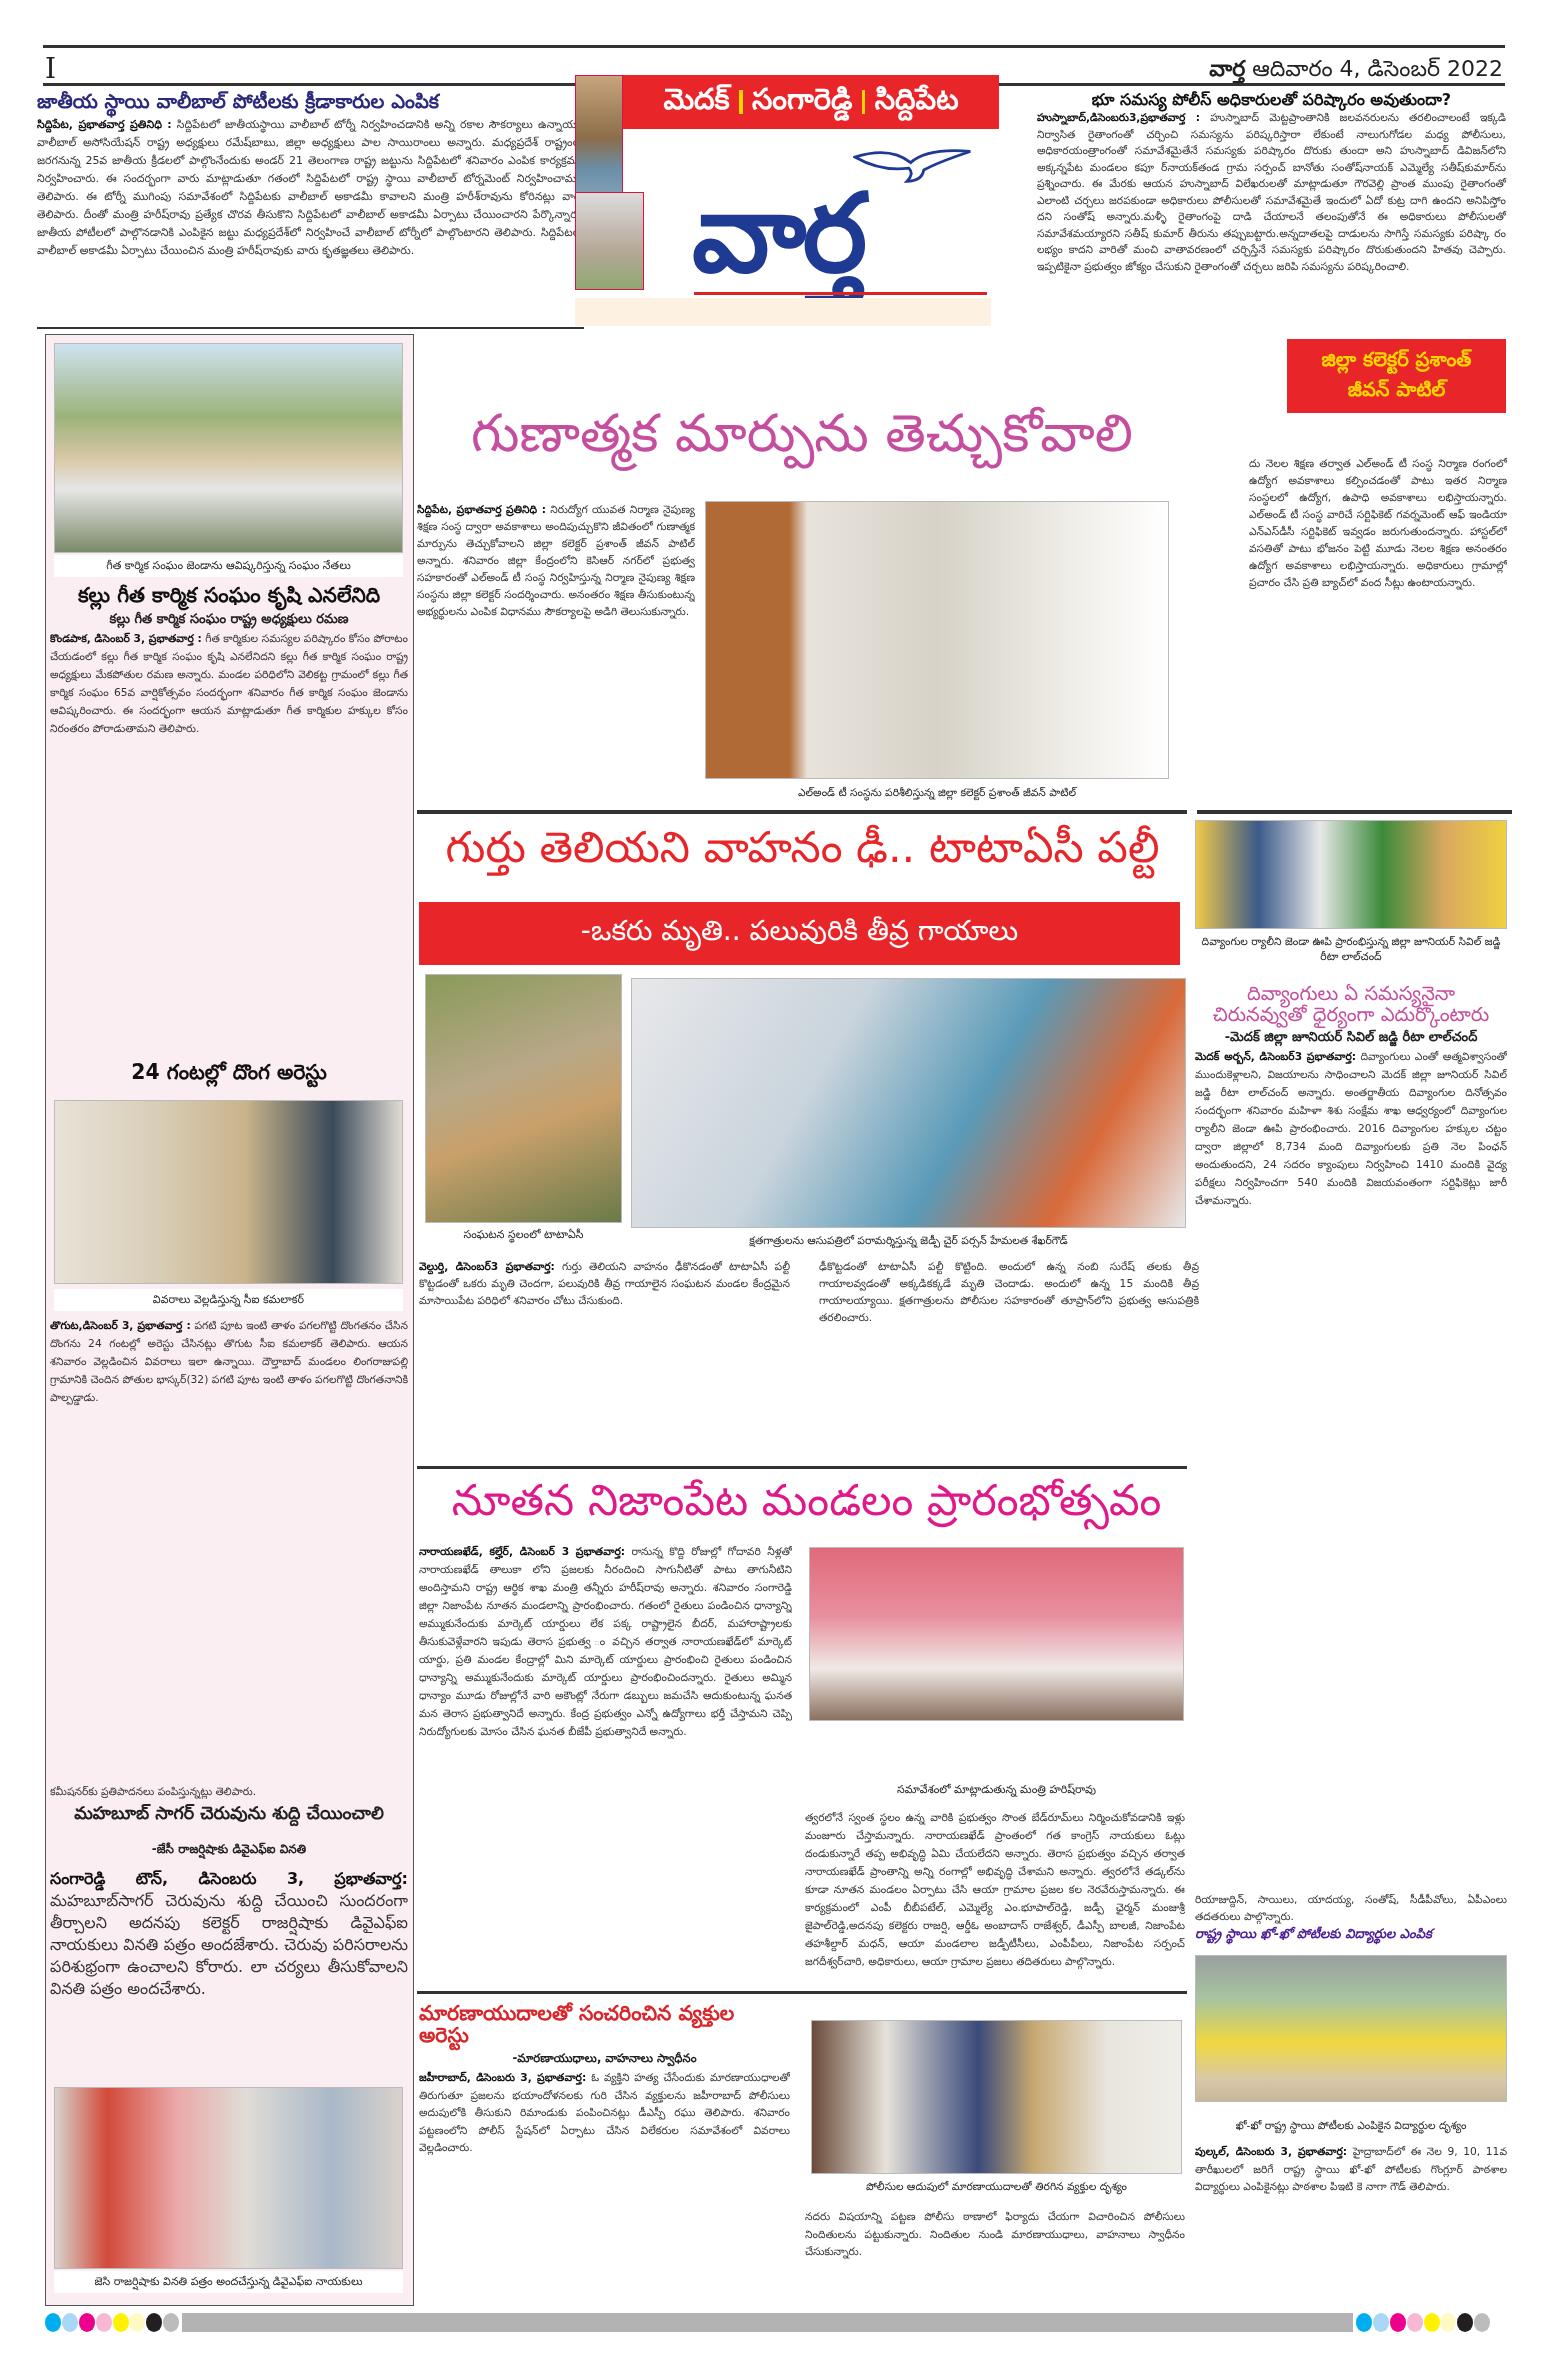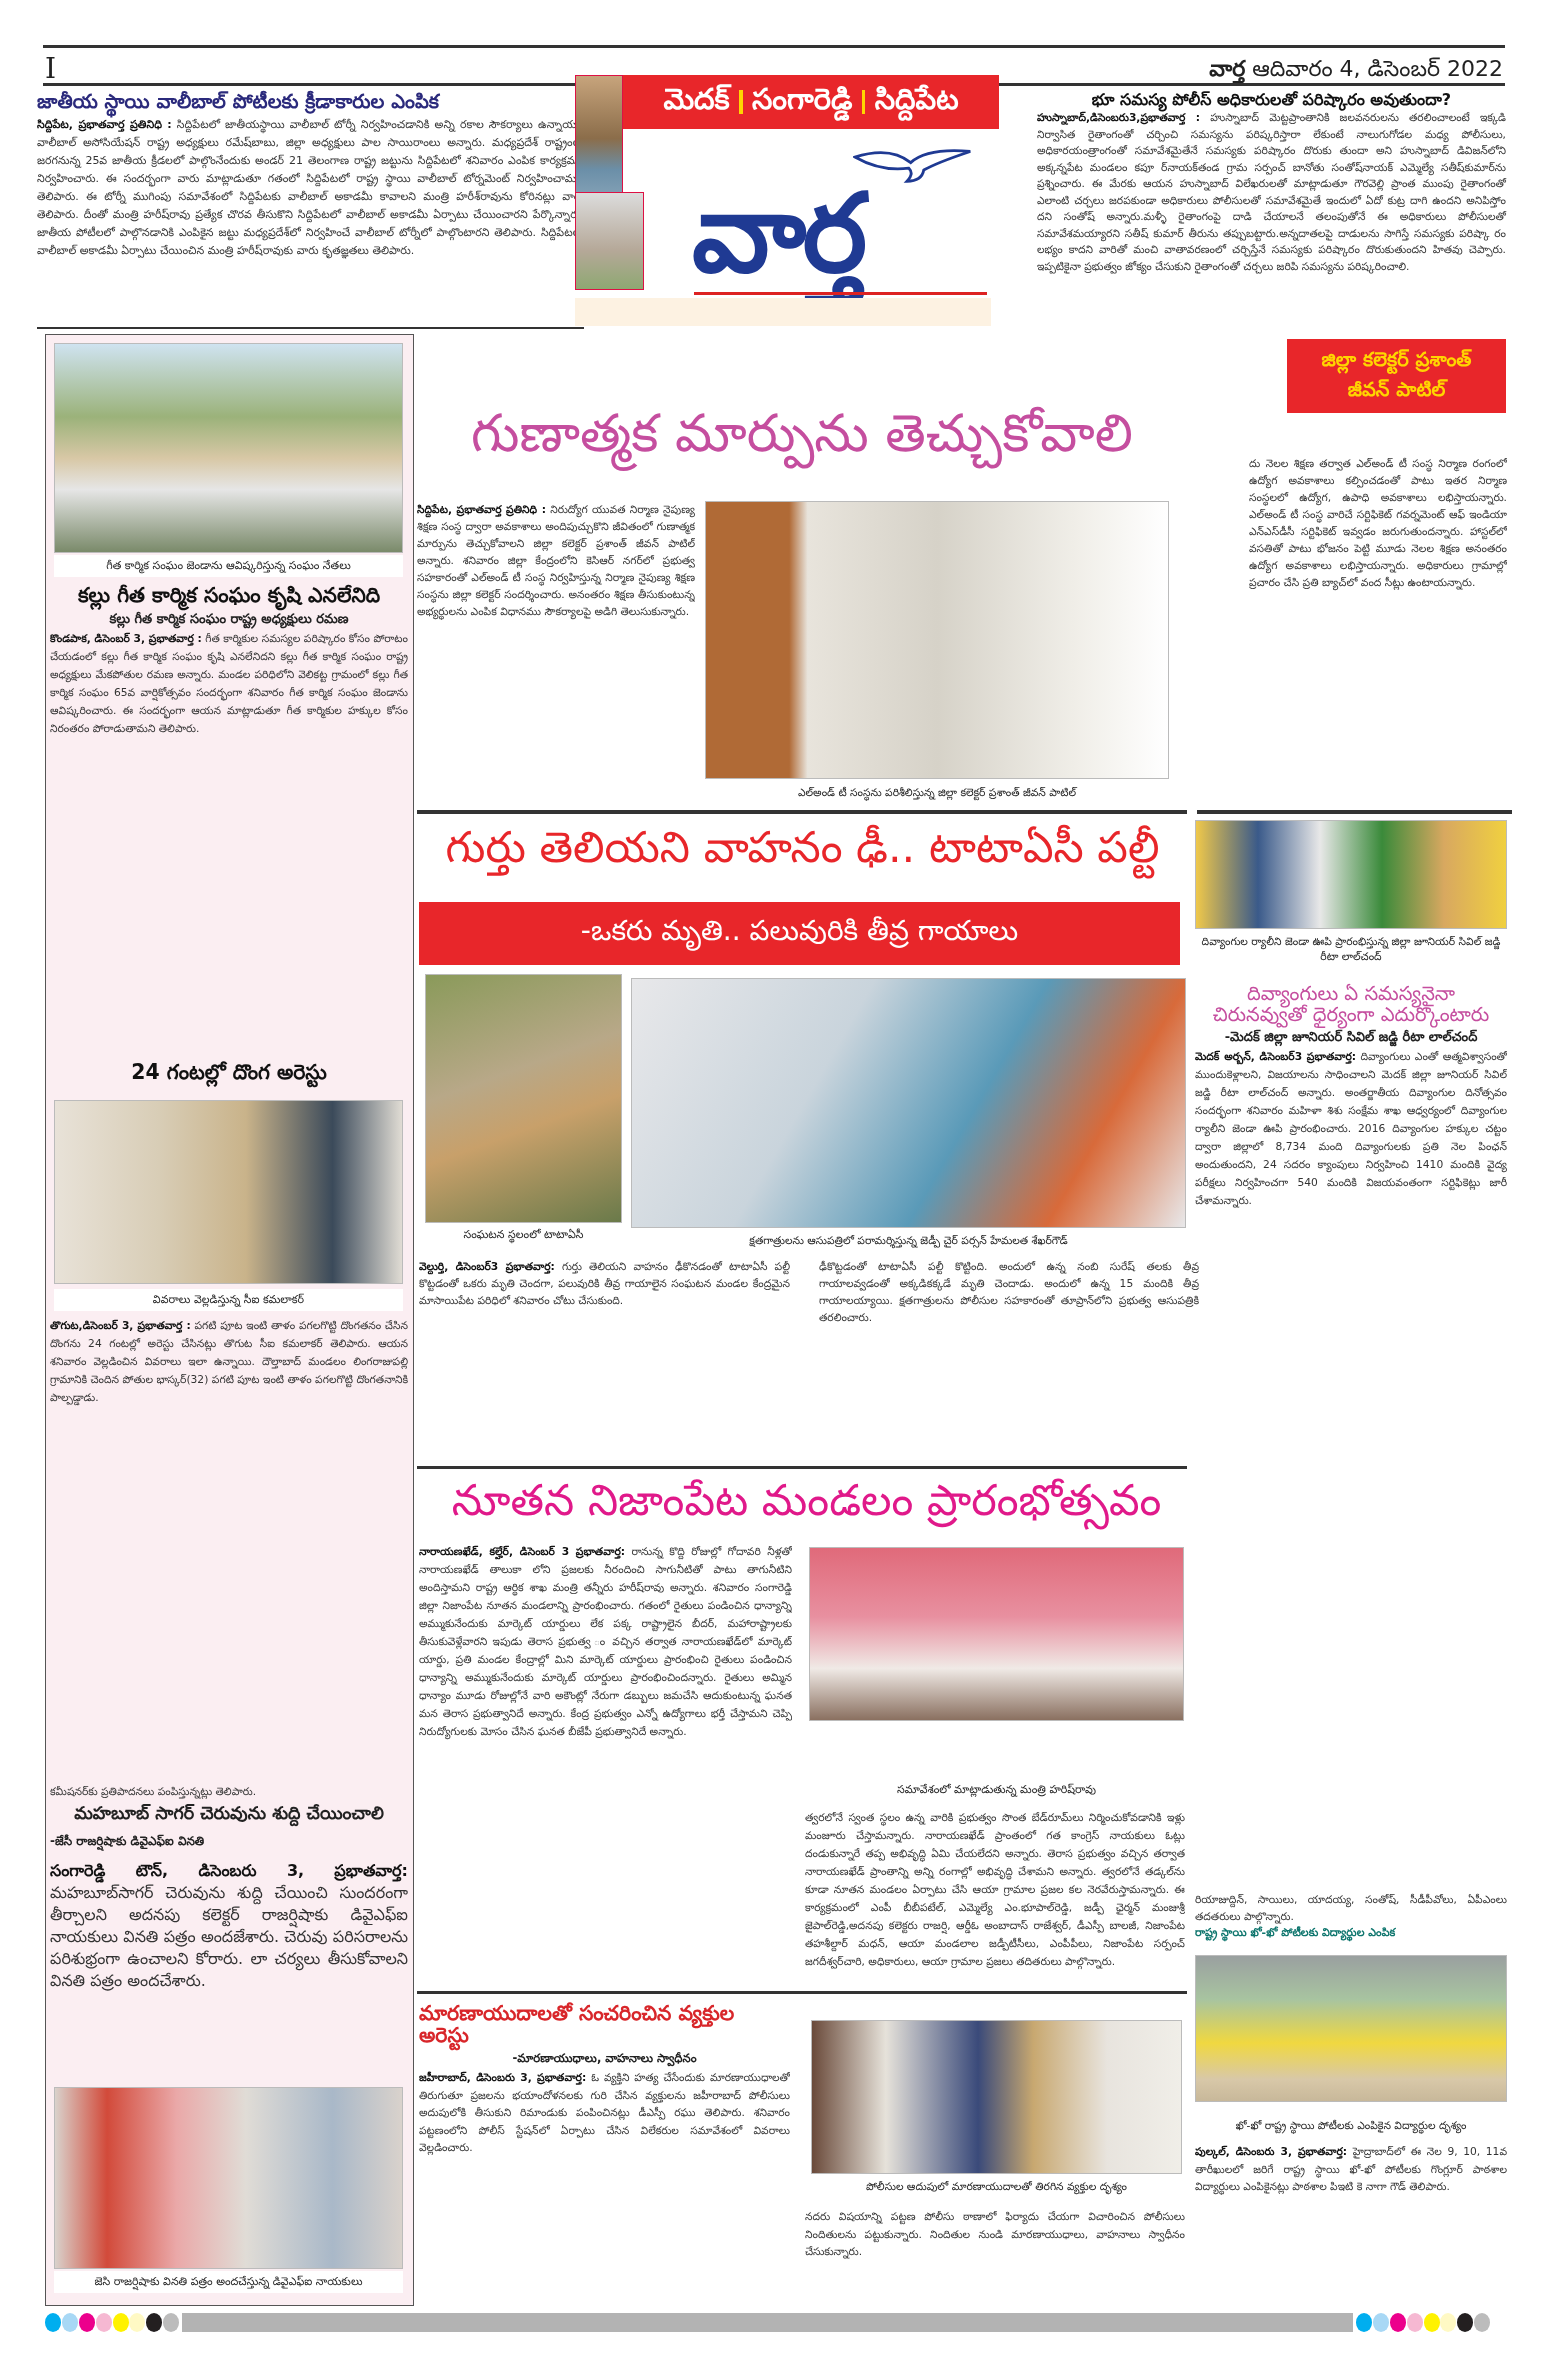--- a/index.html
+++ b/index.html
@@ -79,21 +79,21 @@
 <div class="photo" style="left:54px;top:1100px;width:349px;height:184px;background:linear-gradient(90deg,#e8e2d8 0%,#d8cdb6 30%,#c9b38a 55%,#3b4a5a 80%,#e0dcd4 100%);"></div>
 <div class="abs caption" style="left:54px;top:1289px;width:349px;">వివరాలు వెల్లడిస్తున్న సీఐ కమలాకర్</div>
 <div class="abs body-text" style="left:50px;top:1317px;width:358px;height:464px;overflow:hidden;font-size:10.7px;line-height:18px;">
   <b>తొగుట,డిసెంబర్ 3, ప్రభాతవార్త :</b>
   <span>పగటి పూట ఇంటి తాళం పగలగొట్టి దొంగతనం చేసిన దొంగను 24 గంటల్లో అరెస్టు చేసినట్లు తొగుట సీఐ కమలాకర్ తెలిపారు. ఆయన శనివారం వెల్లడించిన వివరాలు ఇలా ఉన్నాయి. దౌల్తాబాద్ మండలం లింగరాజుపల్లి గ్రామానికి చెందిన పోతుల భాస్కర్(32) పగటి పూట ఇంటి తాళం పగలగొట్టి దొంగతనానికి పాల్పడ్డాడు.</span>
 </div>
 
 <div class="abs" style="left:50px;top:1783px;width:358px;">
   <div class="body-text" style="font-size:10.7px;">కమీషనర్‌కు ప్రతిపాదనలు పంపిస్తున్నట్లు తెలిపారు.</div>
   <div class="hl" style="font-size:17.6px;text-align:center;margin-top:3.7px;">మహబూబ్ సాగర్ చెరువును శుద్ది చేయించాలి</div>
-  <div class="hl" style="font-size:12px;margin-top:11px;">-జేసీ రాజర్షిషాకు డివైఎఫ్ఐ వినతి</div>
+  <div class="hl" style="font-size:12px;text-align:center;margin-top:19px;">-జేసీ రాజర్షిషాకు డివైఎఫ్ఐ వినతి</div>
   <div class="body-text" style="margin-top:12px;font-size:16px;line-height:22px;height:186px;overflow:hidden;">
     <b>సంగారెడ్డి టౌన్, డిసెంబరు 3, ప్రభాతవార్త:</b>
     <span>మహబూబ్‌సాగర్ చెరువును శుద్ది చేయించి సుందరంగా తీర్చాలని అదనపు కలెక్టర్ రాజర్షిషాకు డివైఎఫ్ఐ నాయకులు వినతి పత్రం అందజేశారు. చెరువు పరిసరాలను పరిశుభ్రంగా ఉంచాలని కోరారు.</span>
     <span>లా చర్యలు తీసుకోవాలని వినతి పత్రం అందచేశారు.</span>
   </div>
 </div>
 <div class="photo" style="left:54px;top:2087px;width:349px;height:182px;background:linear-gradient(90deg,#d9d2cc 0%,#d24a3a 15%,#eaa8a8 35%,#e0dcd6 55%,#a9b8c8 80%,#d9d2cc 100%);"></div>
 <div class="abs caption" style="left:54px;top:2271px;width:349px;">జెసి రాజర్షిషాకు వినతి పత్రం అందచేస్తున్న డివైఎఫ్ఐ నాయకులు</div>
 
 <div class="abs" style="left:417px;top:399px;width:770px;">
@@ -163,21 +163,21 @@
   <div class="hl" style="font-size:19.5px;text-align:center;color:#c54e9f;font-weight:normal;">దివ్యాంగులు ఏ సమస్యనైనా</div>
   <div class="hl" style="font-size:19.5px;text-align:center;color:#c54e9f;font-weight:normal;margin-top:0;">చిరునవ్వుతో ధైర్యంగా ఎదుర్కొంటారు</div>
   <div class="hl" style="font-size:13px;text-align:center;margin-top:3.7px;">-మెదక్ జిల్లా జూనియర్ సివిల్ జడ్జి రీటా లాల్‌చంద్</div>
   <div class="body-text" style="margin-top:3.7px;font-size:10.7px;line-height:18px;height:853px;overflow:hidden;">
     <b>మెదక్ అర్బన్, డిసెంబర్3 ప్రభాతవార్త:</b>
     <span>దివ్యాంగులు ఎంతో ఆత్మవిశ్వాసంతో ముందుకెళ్లాలని, విజయాలను సాధించాలని మెదక్ జిల్లా జూనియర్ సివిల్ జడ్జి రీటా లాల్‌చంద్ అన్నారు. అంతర్జాతీయ దివ్యాంగుల దినోత్సవం సందర్భంగా శనివారం మహిళా శిశు సంక్షేమ శాఖ ఆధ్వర్యంలో దివ్యాంగుల ర్యాలీని జెండా ఊపి ప్రారంభించారు. 2016 దివ్యాంగుల హక్కుల చట్టం ద్వారా జిల్లాలో 8,734 మంది దివ్యాంగులకు ప్రతి నెల పింఛన్ అందుతుందని, 24 సదరం క్యాంపులు నిర్వహించి 1410 మందికి వైద్య పరీక్షలు నిర్వహించగా 540 మందికి విజయవంతంగా సర్టిఫికెట్లు జారీ చేశామన్నారు.</span>
   </div>
 </div>
 <div class="abs body-text" style="left:1195px;top:1892px;width:312px;font-size:10.7px;line-height:16.7px;">రియాజుద్దిన్, సాయిలు, యాదయ్య, సంతోష్, సీడీపీవోలు, ఏపీఎంలు తదతరులు పాల్గొన్నారు.</div>
 <div class="abs" style="left:1195px;top:1927px;width:312px;">
-  <div class="hl" style="font-size:11px;color:#0f766e;">రాష్ట్ర స్థాయి ఖో-ఖో పోటీలకు విద్యార్థుల ఎంపిక</div>
+  <div class="hl" style="font-size:13px;color:#4c1d95;font-style:italic;">రాష్ట్ర స్థాయి ఖో-ఖో పోటీలకు విద్యార్థుల ఎంపిక</div>
 </div>
 <div class="photo" style="left:1195px;top:1955px;width:312px;height:147px;background:linear-gradient(180deg,#9aa0a0 0%,#a8c4a0 30%,#f0d840 60%,#d8c8a8 85%,#c8b89a 100%);"></div>
 <div class="abs caption" style="left:1195px;top:2115px;width:312px;font-size:10.7px;">ఖో-ఖో రాష్ట్ర స్థాయి పోటీలకు ఎంపికైన విద్యార్థుల దృశ్యం</div>
 <div class="abs body-text" style="left:1195px;top:2143px;width:312px;height:158px;overflow:hidden;font-size:10.7px;line-height:17.6px;">
   <b>పుల్కల్, డిసెంబరు 3, ప్రభాతవార్త:</b>
   <span>హైద్రాబాద్‌లో ఈ నెల 9, 10, 11వ తారీఖులలో జరిగే రాష్ట్ర స్థాయి ఖో-ఖో పోటీలకు గొంగ్లూర్ పాఠశాల విద్యార్థులు ఎంపికైనట్లు పాఠశాల పిఇటి కె నాగా గౌడ్ తెలిపారు.</span>
 </div>
 
 <div class="abs" style="left:45px;top:2313px;display:flex;gap:0.9px;" id="cbl">
     <span style="display: inline-block; width: 16px; height: 18.6px; border-radius: 50%; background: rgb(0, 174, 239);"></span>

